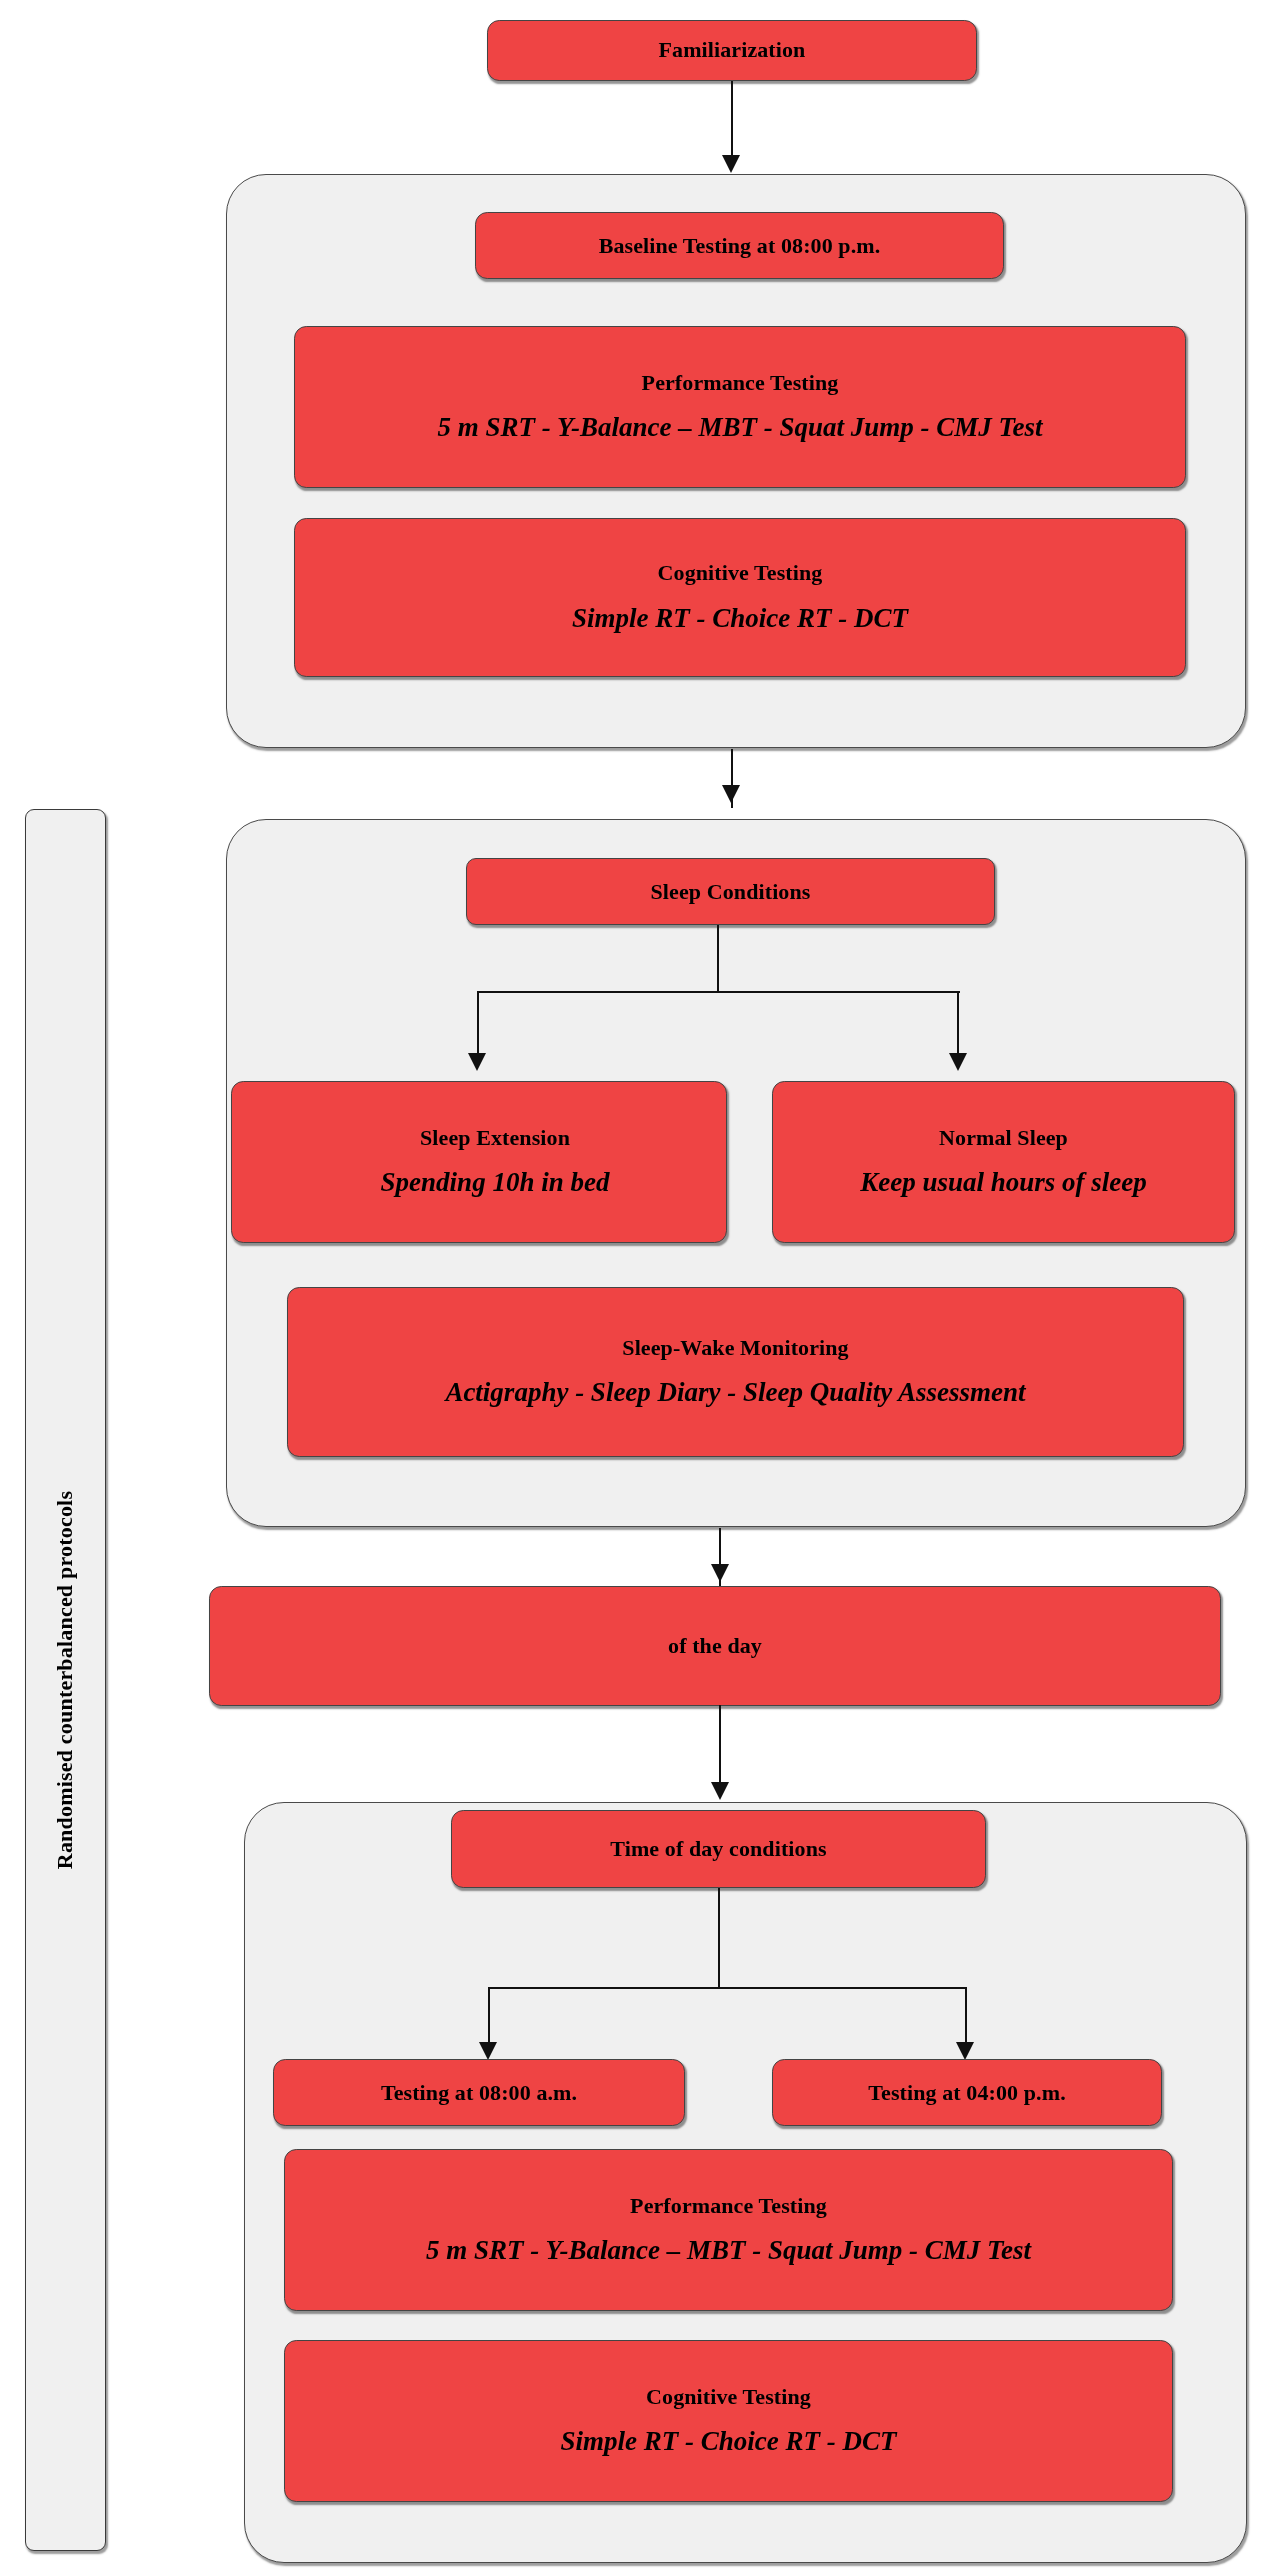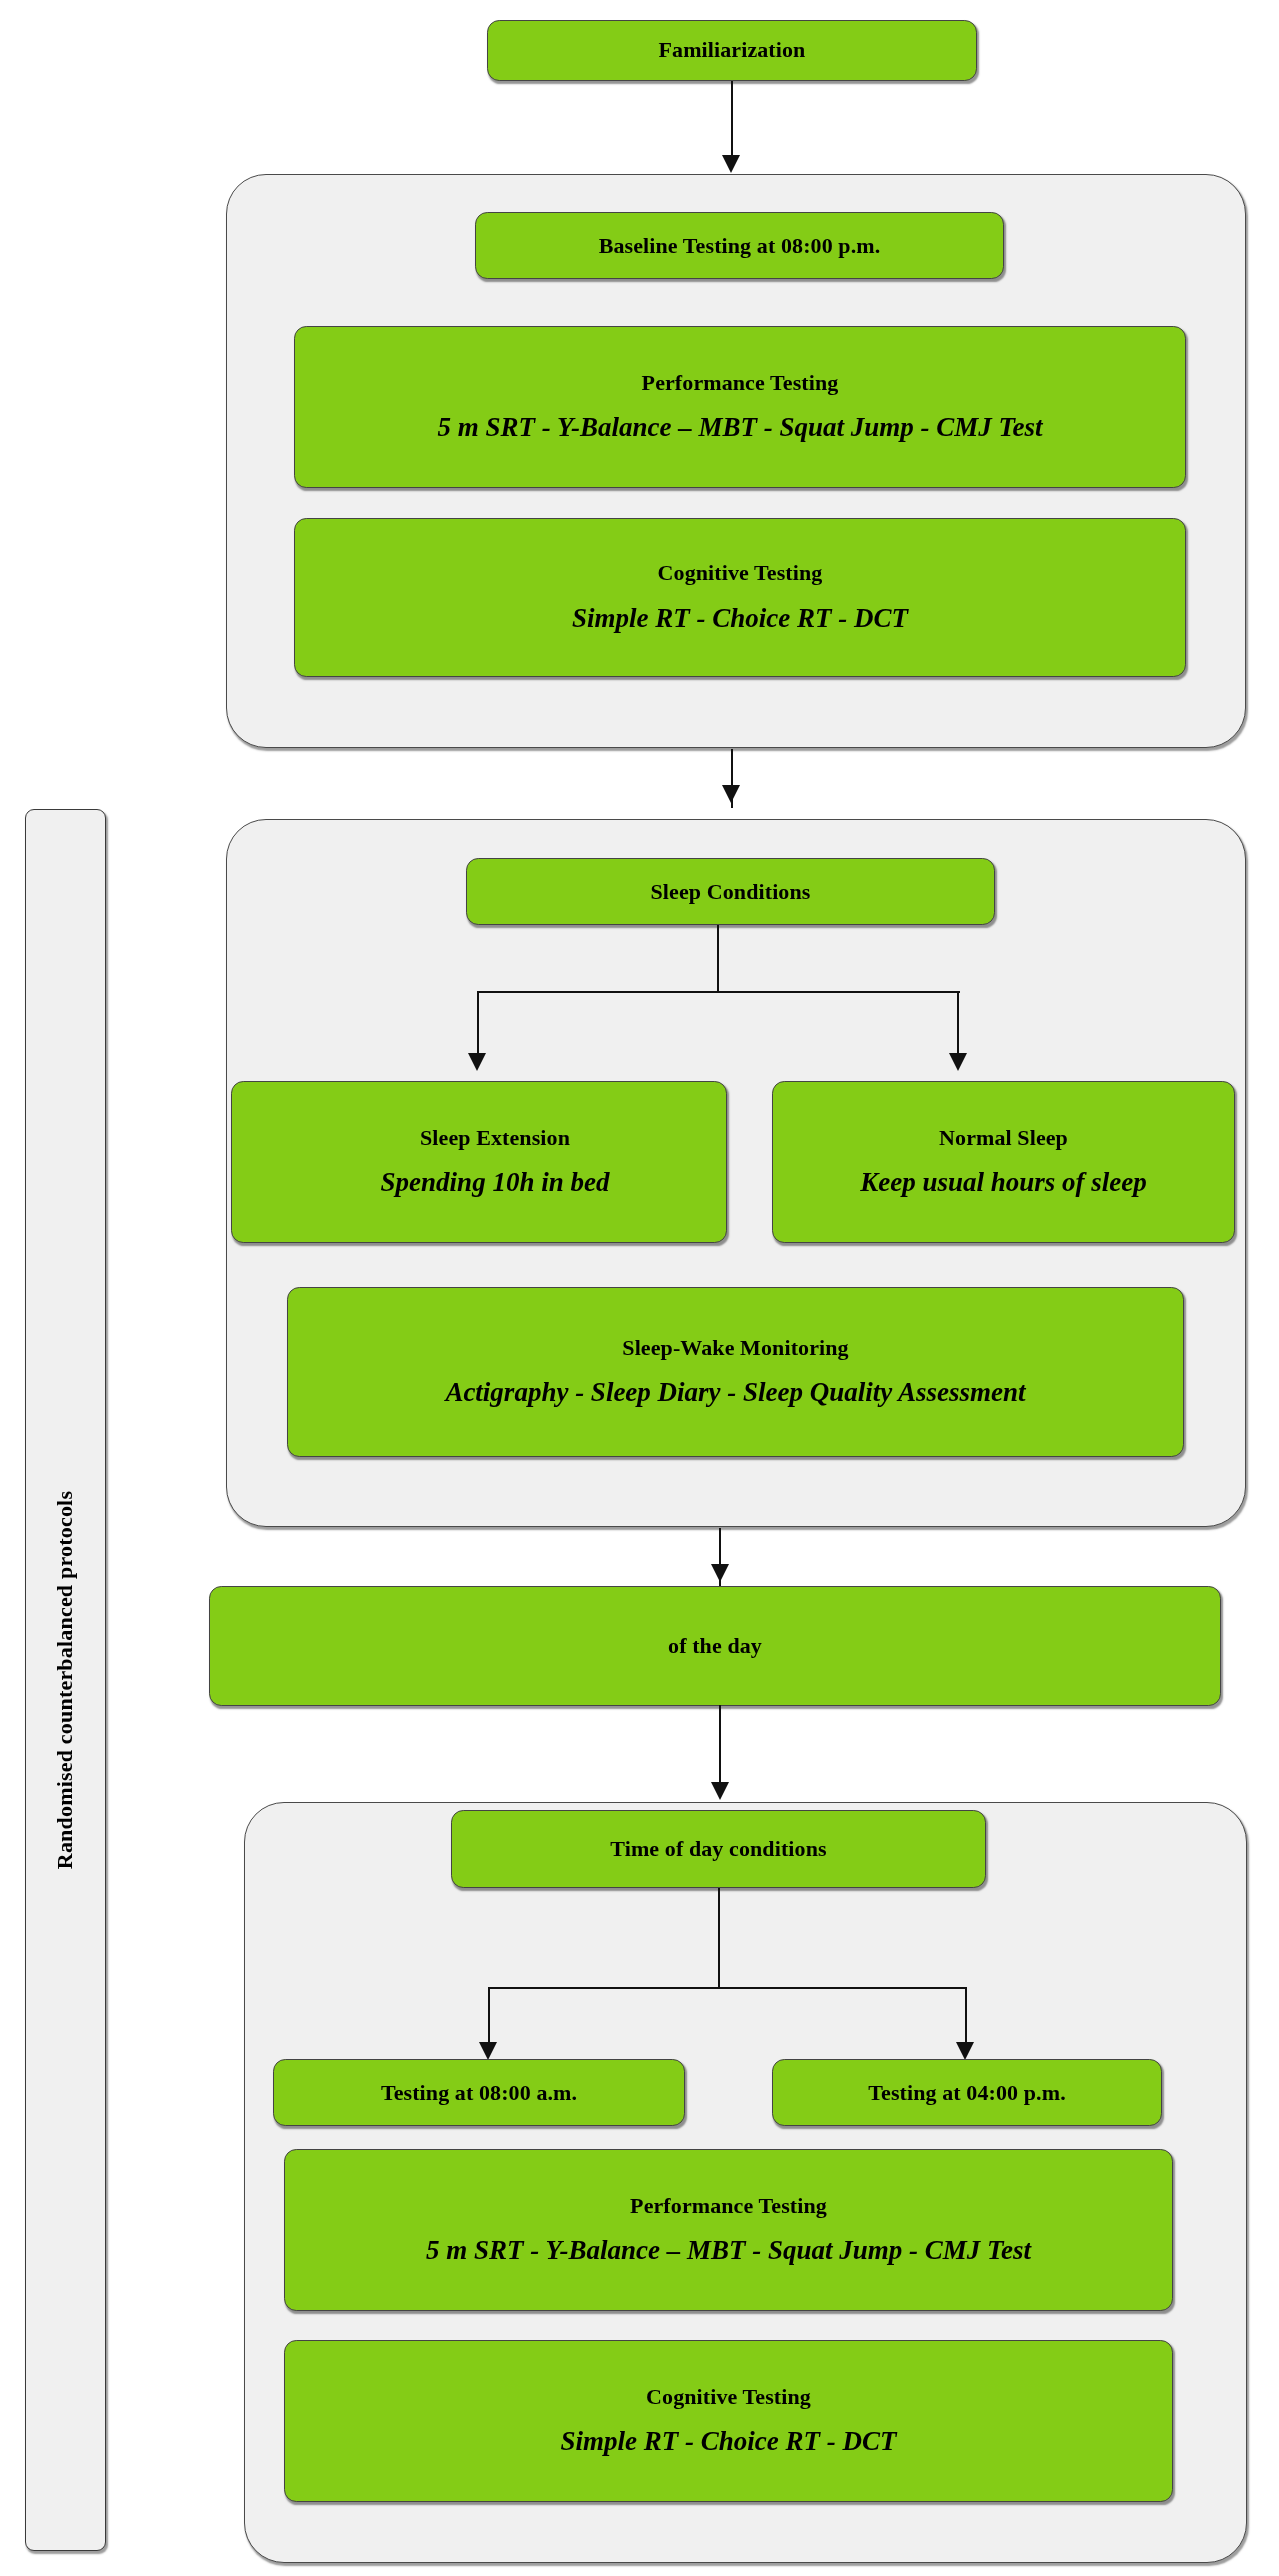--- a/index.html
+++ b/index.html
@@ -6,21 +6,21 @@
   body{
     width:1279px;height:2576px;position:relative;overflow:hidden;
     font-family:"Liberation Serif","DejaVu Serif",serif;
     color:#000000;
   }
   .canvas{position:absolute;left:0;top:0;width:1279px;height:2576px;}
 
   
   .node{
     position:absolute;
-    background:#84cc16;
+    background:#ef4444;
     border:1.1px solid #444444;
     border-radius:12.3px;
     box-shadow:1.7px 2.2px 1.7px rgba(60,60,60,0.55);
     display:flex;
     flex-direction:column;
     align-items:center;
     justify-content:center;
     box-sizing:border-box;
     text-align:center;
   }
@@ -108,21 +108,21 @@
   <div class="node" style="left:294px;top:518px;width:892px;height:159px;">
     <div class="title">Cognitive Testing</div>
     <div class="sub">Simple RT - Choice RT - DCT</div>
   </div>
 
   <div class="vline" style="left:731px;top:749px;height:59px;"></div>
   <div class="arrowhead" style="left:722px;top:785px;"></div>
 
   <div class="panel" style="left:226px;top:819px;width:1020px;height:708px;"></div>
 
-  <div class="node" style="left:466px;top:858px;width:529px;height:67px;">
+  <div class="node" style="left:466px;top:858px;width:529px;height:67px;border-radius:10px;">
     <div class="title">Sleep Conditions</div>
   </div>
 
   <div class="vline" style="left:717px;top:925px;height:67px;"></div>
   <div class="hline" style="left:477px;top:991px;width:483px;"></div>
   <div class="vline" style="left:477px;top:991px;height:68px;"></div>
   <div class="vline" style="left:957px;top:991px;height:68px;"></div>
   <div class="arrowhead" style="left:468px;top:1053px;"></div>
   <div class="arrowhead" style="left:949px;top:1053px;"></div>
 

